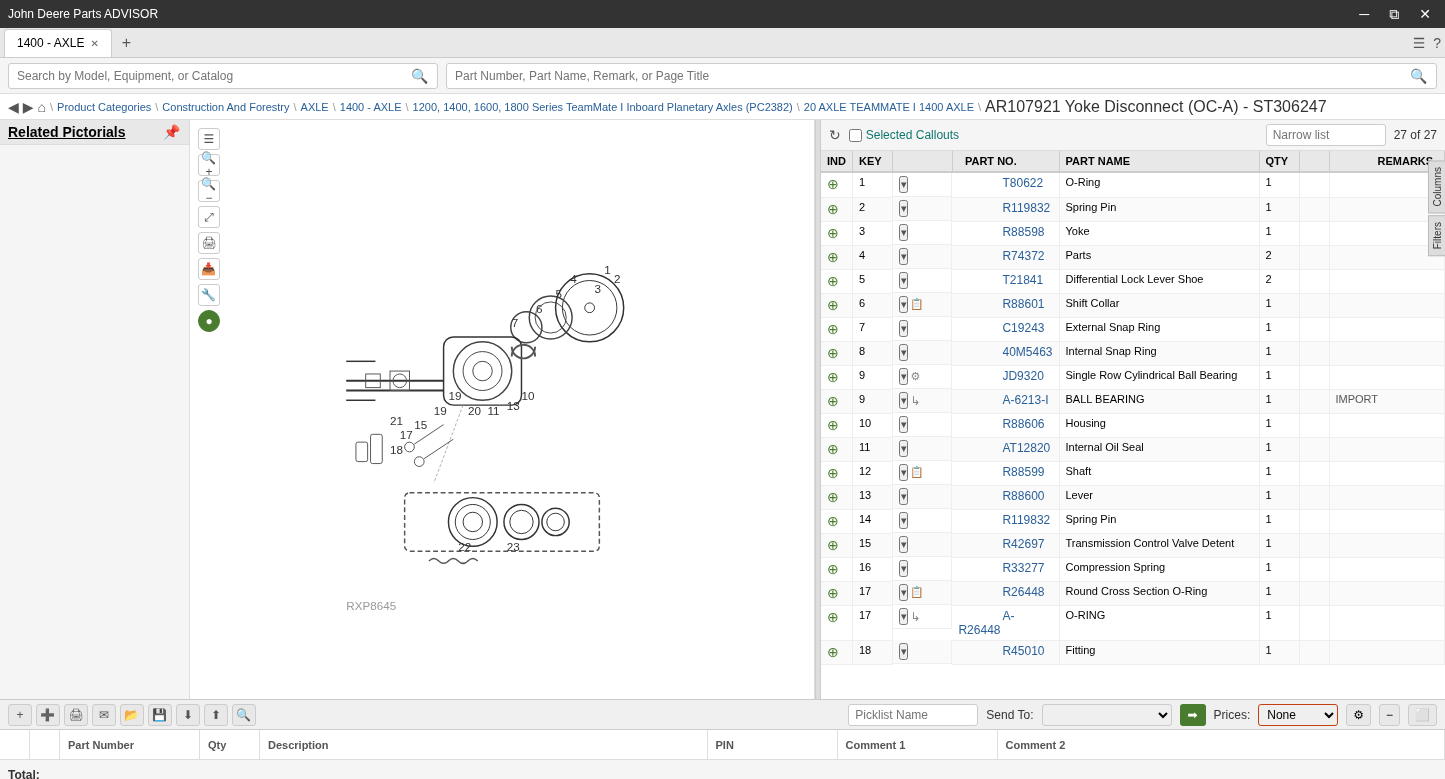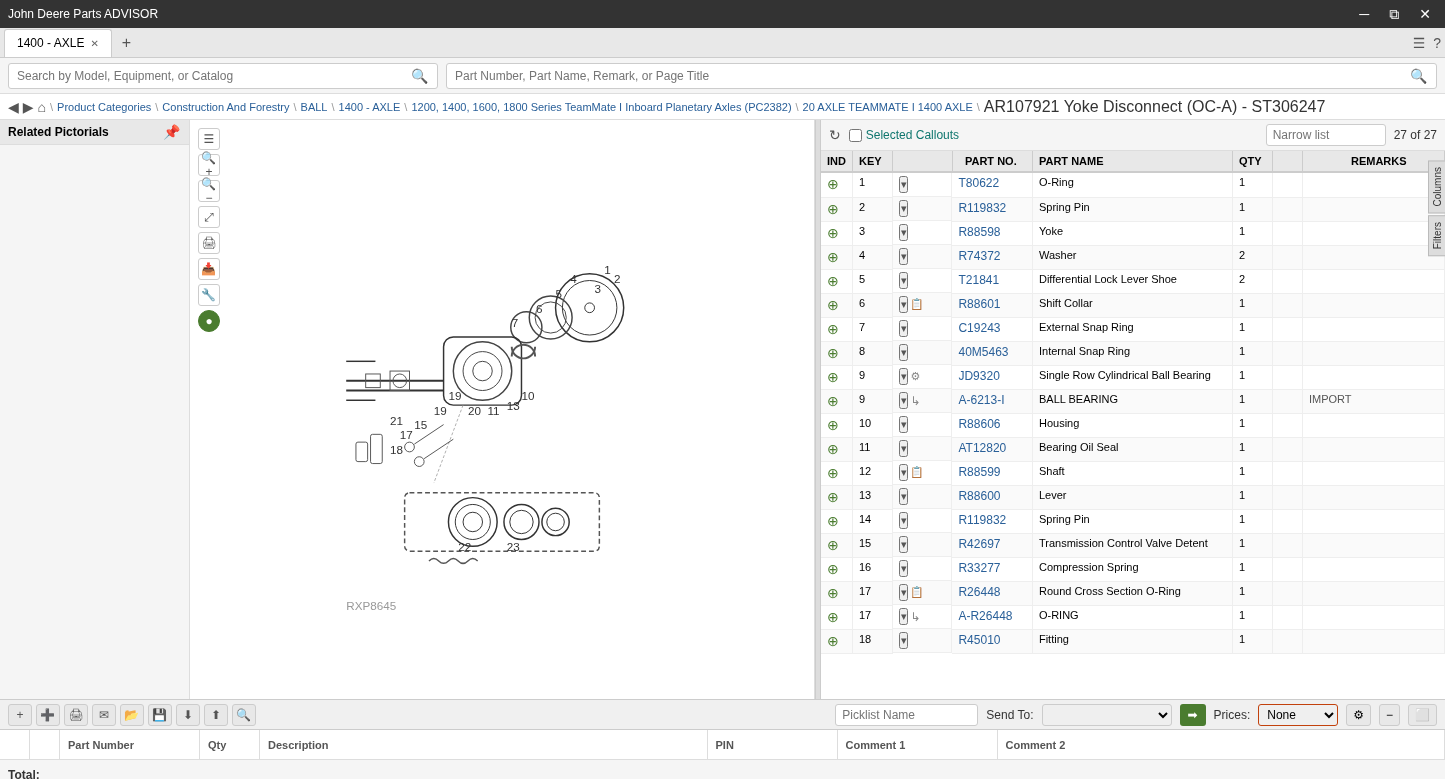--- a/index.html
+++ b/index.html
@@ -127,21 +127,21 @@
       flex-direction: column;
     }
     .related-pictorials-header {
       background: #e8e8e8;
       border-bottom: 1px solid #ddd;
       padding: 4px 8px;
       display: flex;
       align-items: center;
       justify-content: space-between;
     }
-    .related-pictorials-title { font-size: 12px; font-weight: bold; }
+    .related-pictorials-title { font-size: 14px; font-weight: bold; text-decoration: underline; }
     .pin-icon { cursor: pointer; font-size: 14px; color: #555; }
 
     
     .diagram-area {
       flex: 1;
       background: #fff;
       border-right: 1px solid #ddd;
       position: relative;
       overflow: hidden;
       display: flex;
@@ -236,21 +236,21 @@
       white-space: nowrap;
     }
     .parts-table td {
       border-bottom: 1px solid #eee;
       border-right: 1px solid #eee;
       padding: 3px 6px;
       font-size: 11px;
       vertical-align: top;
     }
     .parts-table tr.alt { background: #fafafa; }
-    .part-link { color: #2a6099; cursor: pointer; text-decoration: none; }
+    .part-link { color: #2a6099; cursor: pointer; text-decoration: none; margin-left: 44px; }
     .add-btn { color: #4a7c2f; cursor: pointer; font-size: 14px; background: none; border: none; }
     .tag-icon { color: #888; font-size: 11px; }
     .chevron-icon { color: #555; font-size: 11px; cursor: pointer; }
     .indent-icon { color: #888; font-size: 12px; }
     .import-badge { color: #555; font-size: 11px; }
 
     
     .bottom-toolbar {
       background: #f0f0f0;
       border-top: 1px solid #ccc;
@@ -277,21 +277,21 @@
       margin-left: auto;
       display: flex;
       align-items: center;
       gap: 8px;
     }
     .picklist-input {
       border: 1px solid #ccc;
       border-radius: 3px;
       padding: 2px 6px;
       font-size: 12px;
-      width: 143px;
+      width: 130px;
       height: 22px;
     }
     .send-to-label { font-size: 12px; color: #333; }
     .send-to-select {
       border: 1px solid #ccc;
       border-radius: 3px;
       padding: 2px 4px;
       font-size: 12px;
       height: 22px;
       width: 130px;
@@ -443,21 +443,21 @@
   <div class="breadcrumb-nav">
     <button>◀</button>
     <button>▶</button>
   </div>
   <span class="breadcrumb-icon">⌂</span>
   <span class="breadcrumb-sep">\</span>
   <a class="breadcrumb-link">Product Categories</a>
   <span class="breadcrumb-sep">\</span>
   <a class="breadcrumb-link">Construction And Forestry</a>
   <span class="breadcrumb-sep">\</span>
-  <a class="breadcrumb-link">BALL</a>
+  <a class="breadcrumb-link">AXLE</a>
   <span class="breadcrumb-sep">\</span>
   <a class="breadcrumb-link">1400 - AXLE</a>
   <span class="breadcrumb-sep">\</span>
   <a class="breadcrumb-link">1200, 1400, 1600, 1800 Series TeamMate I Inboard Planetary Axles (PC2382)</a>
   <span class="breadcrumb-sep">\</span>
   <a class="breadcrumb-link">20 AXLE TEAMMATE I 1400 AXLE</a>
   <span class="breadcrumb-sep">\</span>
   <span class="breadcrumb-current">AR107921 Yoke Disconnect (OC-A) - ST306247</span>
 </div>
 
@@ -630,21 +630,21 @@
               <td></td>
               <td></td>
             </tr>
             <tr class="alt">
               <td><button class="add-btn">⊕</button></td>
               <td>4</td>
               <td style="display: flex; align-items: center; gap: 2px;">
                 <button class="chevron-icon">▾</button>
               </td>
               <td><a class="part-link" href="#">R74372</a></td>
-              <td>Washer</td>
+              <td>Parts</td>
               <td>2</td>
               <td></td>
               <td></td>
             </tr>
             <tr>
               <td><button class="add-btn">⊕</button></td>
               <td>5</td>
               <td style="display: flex; align-items: center; gap: 2px;">
                 <button class="chevron-icon">▾</button>
               </td>
@@ -729,21 +729,21 @@
               <td></td>
               <td></td>
             </tr>
             <tr class="alt">
               <td><button class="add-btn">⊕</button></td>
               <td>11</td>
               <td style="display: flex; align-items: center; gap: 2px;">
                 <button class="chevron-icon">▾</button>
               </td>
               <td><a class="part-link" href="#">AT12820</a></td>
-              <td>Bearing Oil Seal</td>
+              <td>Internal Oil Seal</td>
               <td>1</td>
               <td></td>
               <td></td>
             </tr>
             <tr>
               <td><button class="add-btn">⊕</button></td>
               <td>12</td>
               <td style="display: flex; align-items: center; gap: 2px;">
                 <button class="chevron-icon">▾</button>
                 <span class="tag-icon">📋</span>

